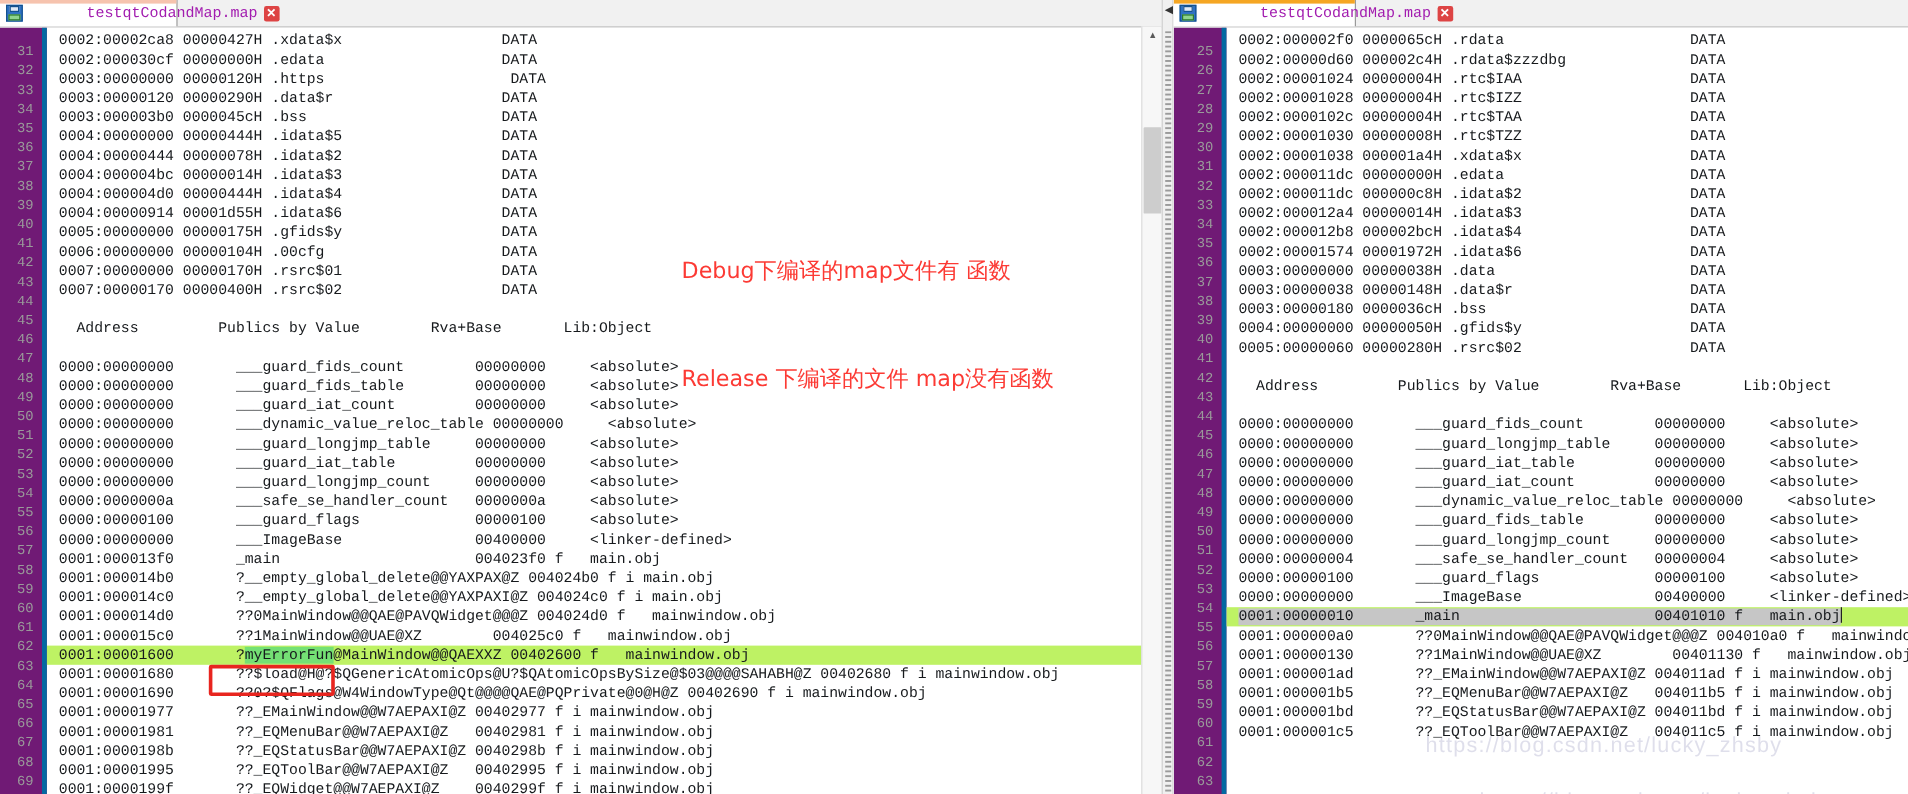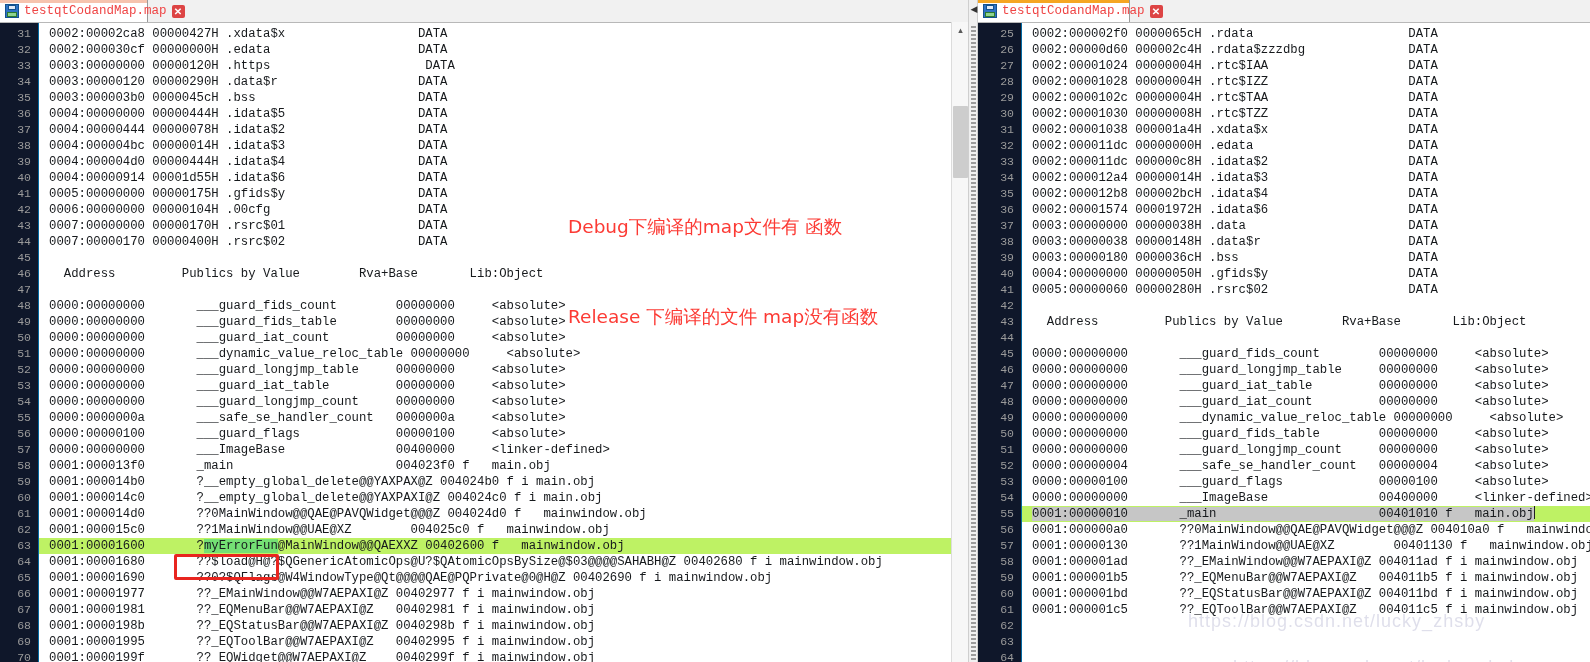--- a/index.html
+++ b/index.html
@@ -24,39 +24,39 @@
     padding:0 3px 0 5px;
     background:#ffffff;
     border-right:1px solid #9a9a9a;
     box-sizing:border-box;
   }
   .tab .accent{position:absolute;left:0;right:0;top:0;height:3px;}
   .tab-inactive .accent{background:#f6c3ae;}
   .tab-active .accent{background:#f5a623;}
   .tab-label{
     font-family:"Liberation Mono","DejaVu Sans Mono",monospace;
-    font-size:12.5px;color:#ef4444;letter-spacing:0px;white-space:nowrap;
+    font-size:12.5px;color:#a21caf;letter-spacing:0px;white-space:nowrap;margin-left:48px;
   }
   
   .ico-floppy{width:14px;height:14px;position:relative;flex:0 0 14px;}
   .ico-floppy .body{position:absolute;inset:0;background:#2f72c4;border:1px solid #14528f;box-sizing:border-box;}
   .ico-floppy .shutter{position:absolute;left:3px;top:1px;width:8px;height:5px;background:#dfeaf7;border:1px solid #14528f;box-sizing:border-box;}
   .ico-floppy .label{position:absolute;left:2px;bottom:1px;width:10px;height:5px;background:#8fd48f;border:1px solid #2d7a2d;box-sizing:border-box;}
   
   .ico-close{
     width:13px;height:13px;flex:0 0 13px;background:#d44;
     color:#fff;font-family:"Liberation Sans",sans-serif;font-size:10px;line-height:13px;
     text-align:center;font-weight:bold;border-radius:2px;cursor:pointer;
   }
 
   
   .codewrap{flex:1 1 auto;position:relative;display:flex;overflow:hidden;background:#fff;}
   .gutter{
-    width:39px;flex:0 0 39px;background:#0f172a;border-right:1px solid #0369a1;
-    box-sizing:border-box;padding-top:3px;
+    width:39px;flex:0 0 39px;background:#701a75;border-right:4px solid #0369a1;
+    box-sizing:border-box;padding-top:13px;
   }
   .gutter-r{width:44px;flex:0 0 44px;}
   .gnum{
     height:16px;line-height:16px;text-align:right;padding-right:7px;
     font-family:"Liberation Mono","DejaVu Sans Mono",monospace;
     font-size:11.5px;color:#9a9a9a;box-sizing:border-box;white-space:pre;
   }
   .code{flex:1 1 auto;position:relative;padding-top:3px;overflow:hidden;}
   .line{
     height:16px;line-height:16px;white-space:pre;

